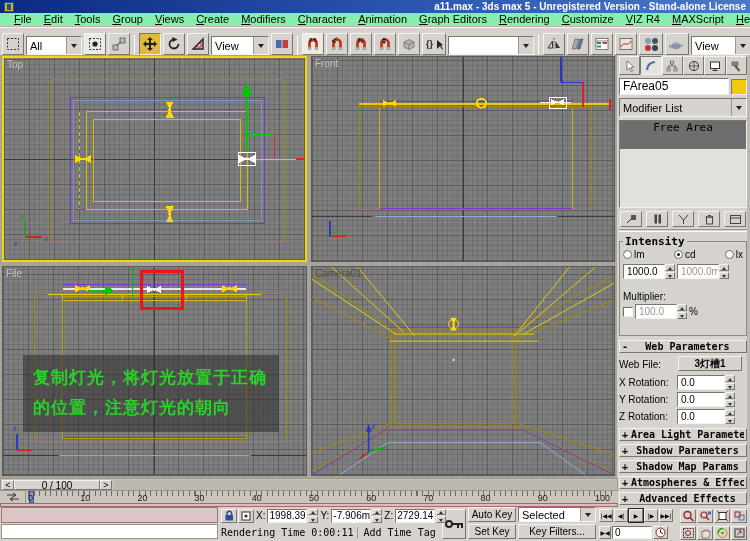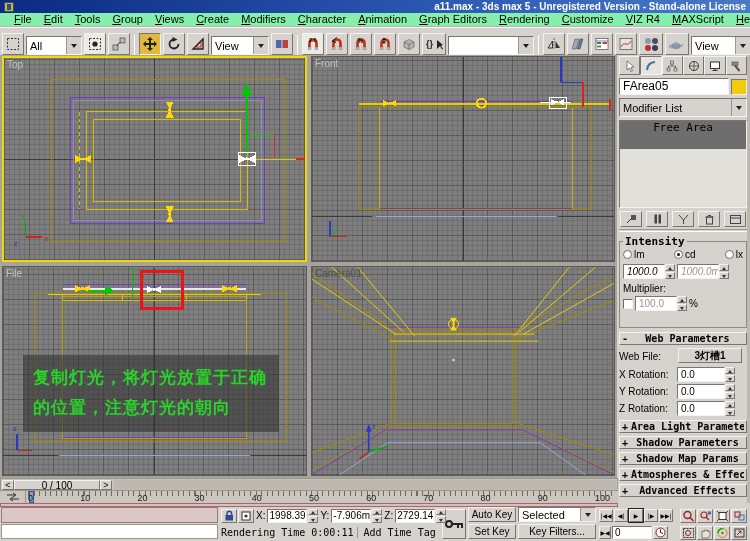--- a/index.html
+++ b/index.html
@@ -587,21 +587,21 @@
           </span>
         <span class="ritem">
             <span class="radio sel"></span>
             <span>cd</span>
           </span>
         <span class="ritem">
             <span class="radio"></span>
             <span>lx</span>
           </span>
       </div>
-      <div class="row" style="margin-bottom:4px;font-style:italic;">
+      <div class="row" style="margin-bottom:12px;">
         <span class="spinfld">
             <span class="txtfield">1000.0</span>
             <span class="spin">
               <b class="up"></b>
               <b class="dn"></b>
             </span>
           </span>
         <span class="spinfld">
             <span class="txtfield dis">1000.0m</span>
             <span class="spin">

